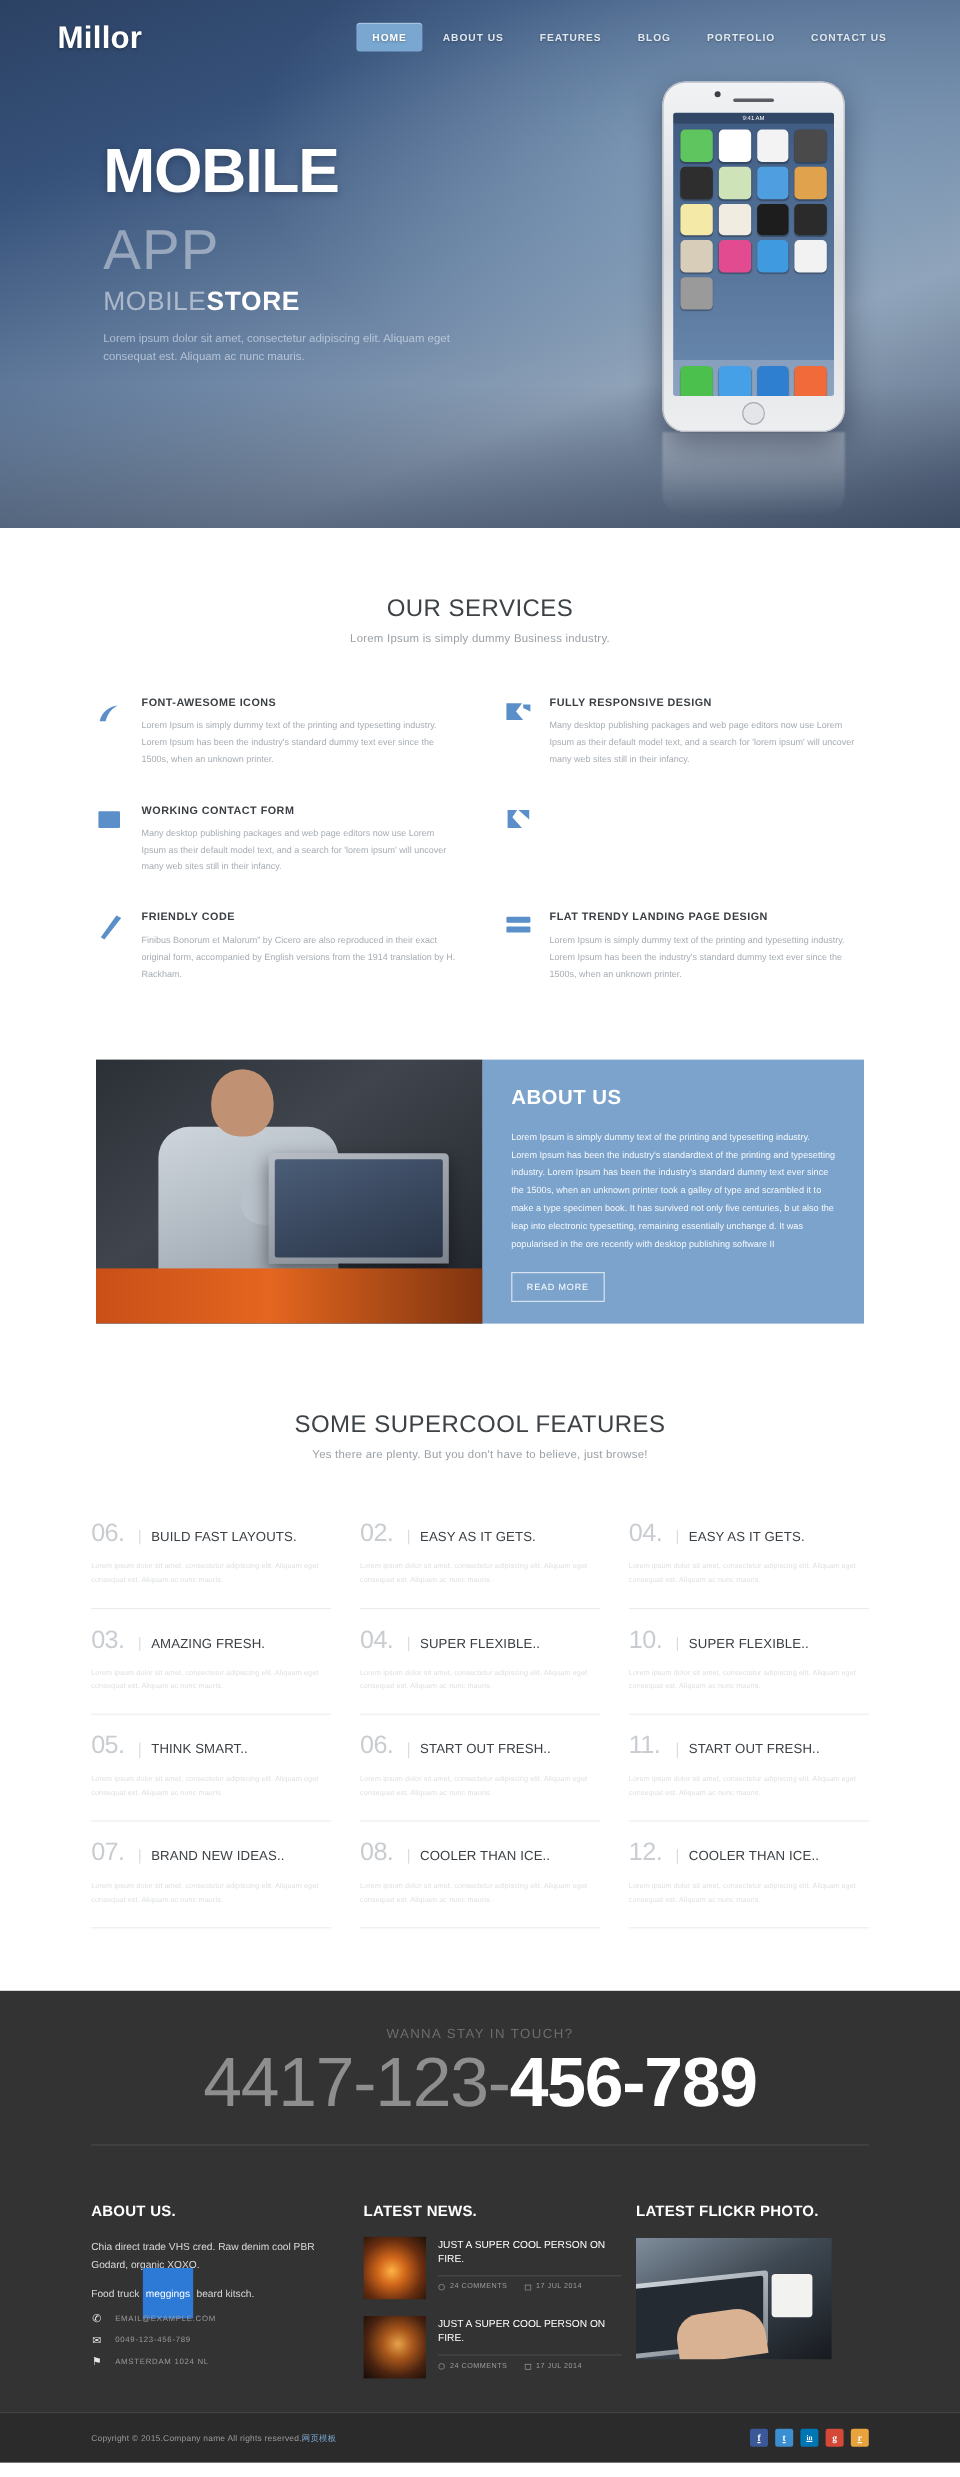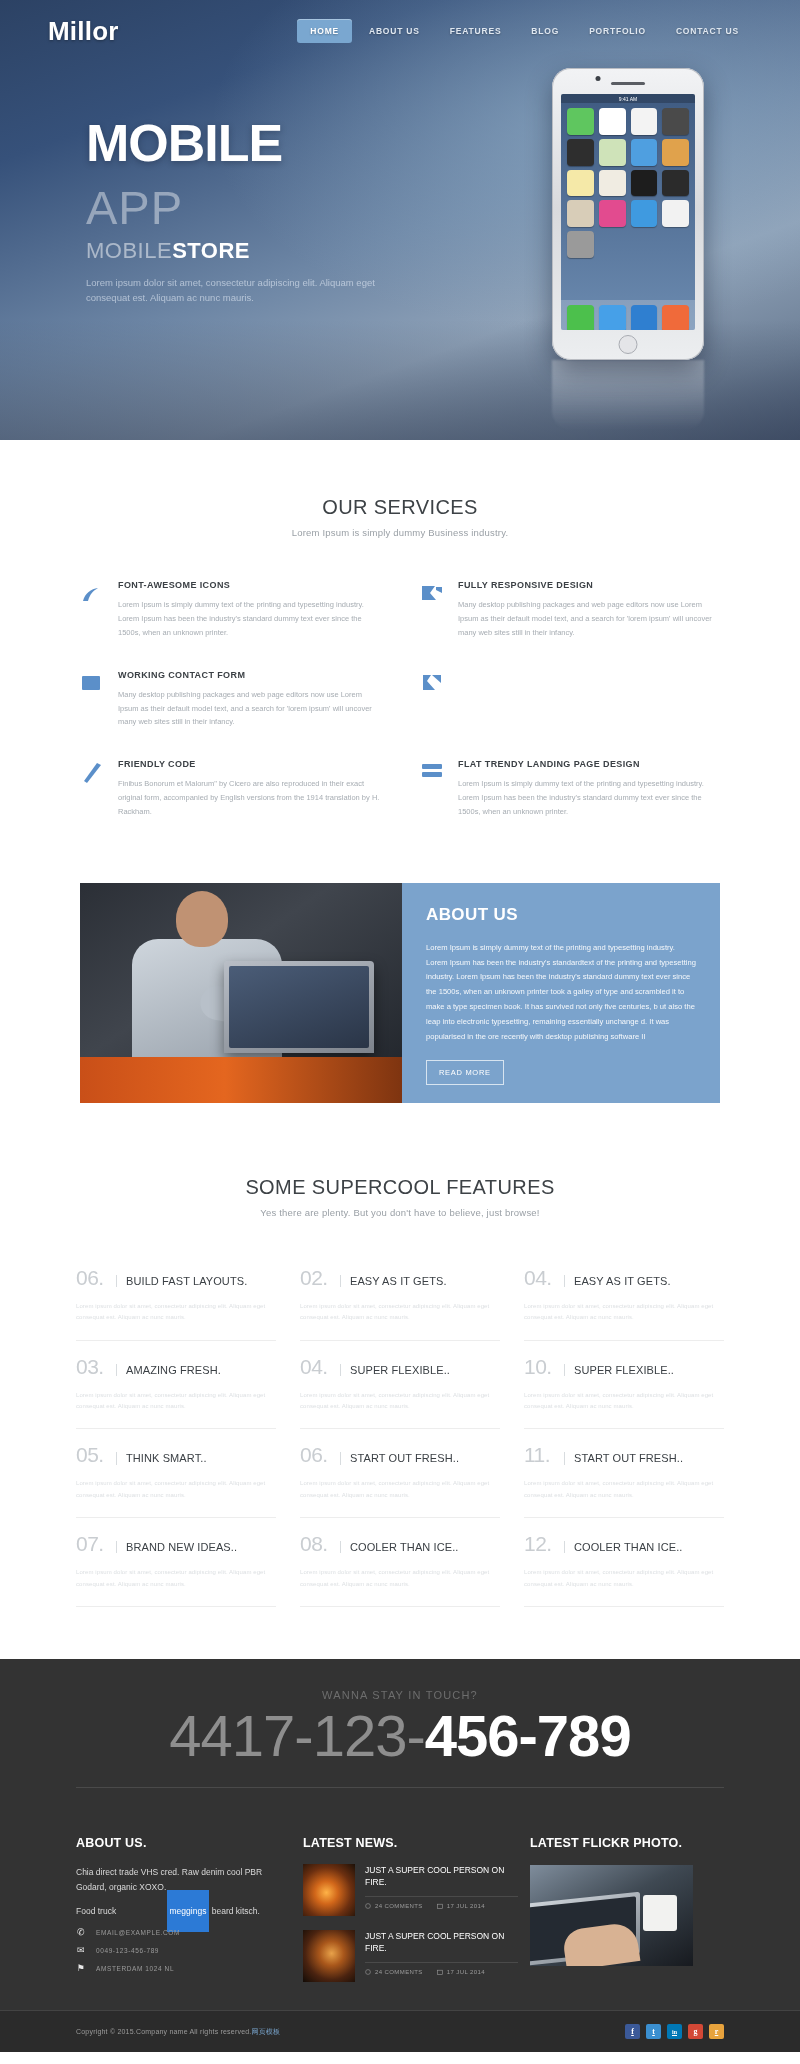--- a/index.html
+++ b/index.html
@@ -214,21 +214,21 @@
   .phone-num .thin { font-size: 58px; color: #8e8e8e; font-weight: 400; letter-spacing: -1px; margin-top: 10px; }
   .phone-num .bold { font-size: 58px; color: #fff; font-weight: bold; letter-spacing: -1px; }
   .f-rule { width: 648px; height: 1px; background: #4a4a4a; margin: 22px auto 0; }
   .f-cols {
     width: 648px; margin: 26px auto 0; display: grid;
     grid-template-columns: 215px 215px 1fr; column-gap: 12px;
   }
   .f-h { color: #fff; font-size: 12.5px; font-weight: bold; letter-spacing: .2px; margin-top: 22px; }
   .f-about-p { margin-top: 15px; color: #d9d9d9; font-size: 8.5px; line-height: 1.75; }
   .f-about-p2 { margin-top: 11px; color: #d9d9d9; font-size: 8.5px; }
-  .hl { background: #2c7ad6; color: #fff; padding: 16px 3px; margin-left: 48px; }
+  .hl { background: #2c7ad6; color: #fff; padding: 16px 3px; }
   .f-contact { margin-top: 12px; display: flex; flex-direction: column; gap: 9px; }
   .f-ci { display: flex; align-items: center; gap: 10px; color: #9b9b9b; font-size: 6.5px; letter-spacing: .6px; }
   .f-ci .gi { width: 10px; color: #e8e8e8; font-size: 9px; line-height: 1; text-align: center; }
   .news-item { display: flex; gap: 10px; margin-top: 14px; }
   .news-thumb {
     flex: 0 0 52px; width: 52px; height: 52px;
     background: radial-gradient(circle at 45% 55%, #ffb347 0%, #d2671a 28%, #6b2f10 62%, #1b1008 100%);
   }
   .news-thumb.b { background: radial-gradient(circle at 55% 45%, #e8a24a 0%, #a9571b 30%, #4a2310 65%, #120b06 100%); }
   .news-body { flex: 1; }

